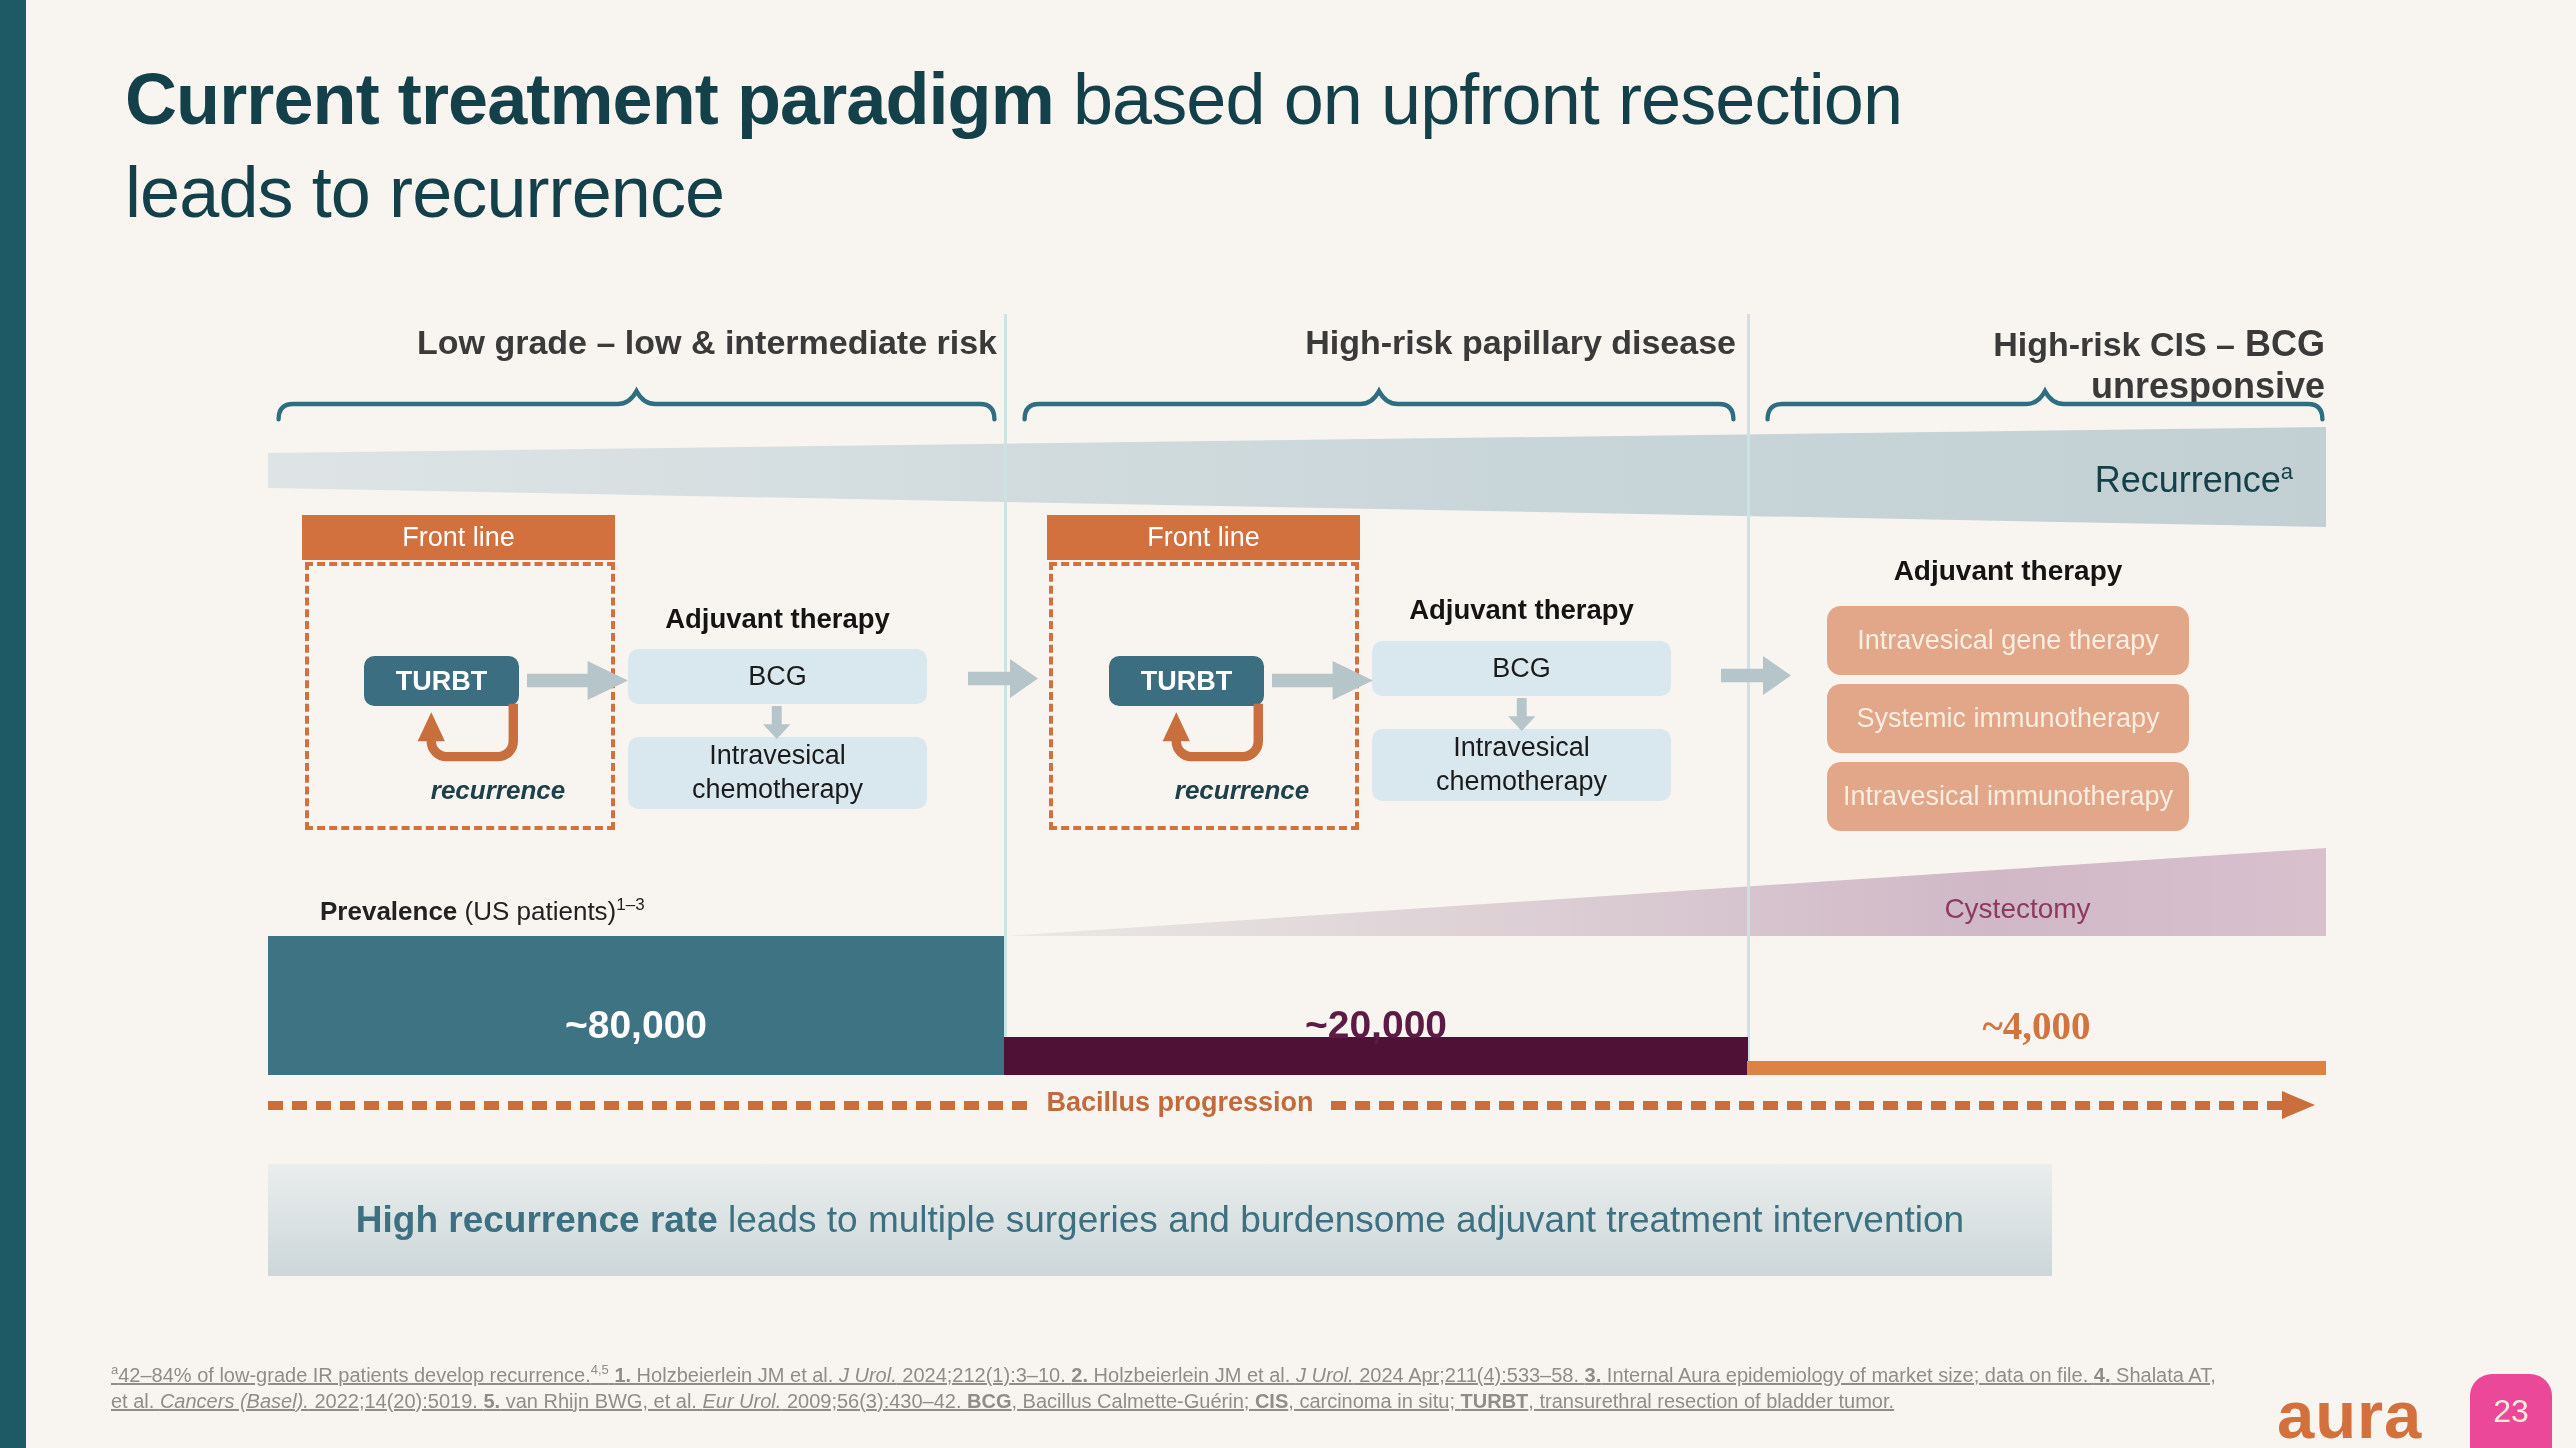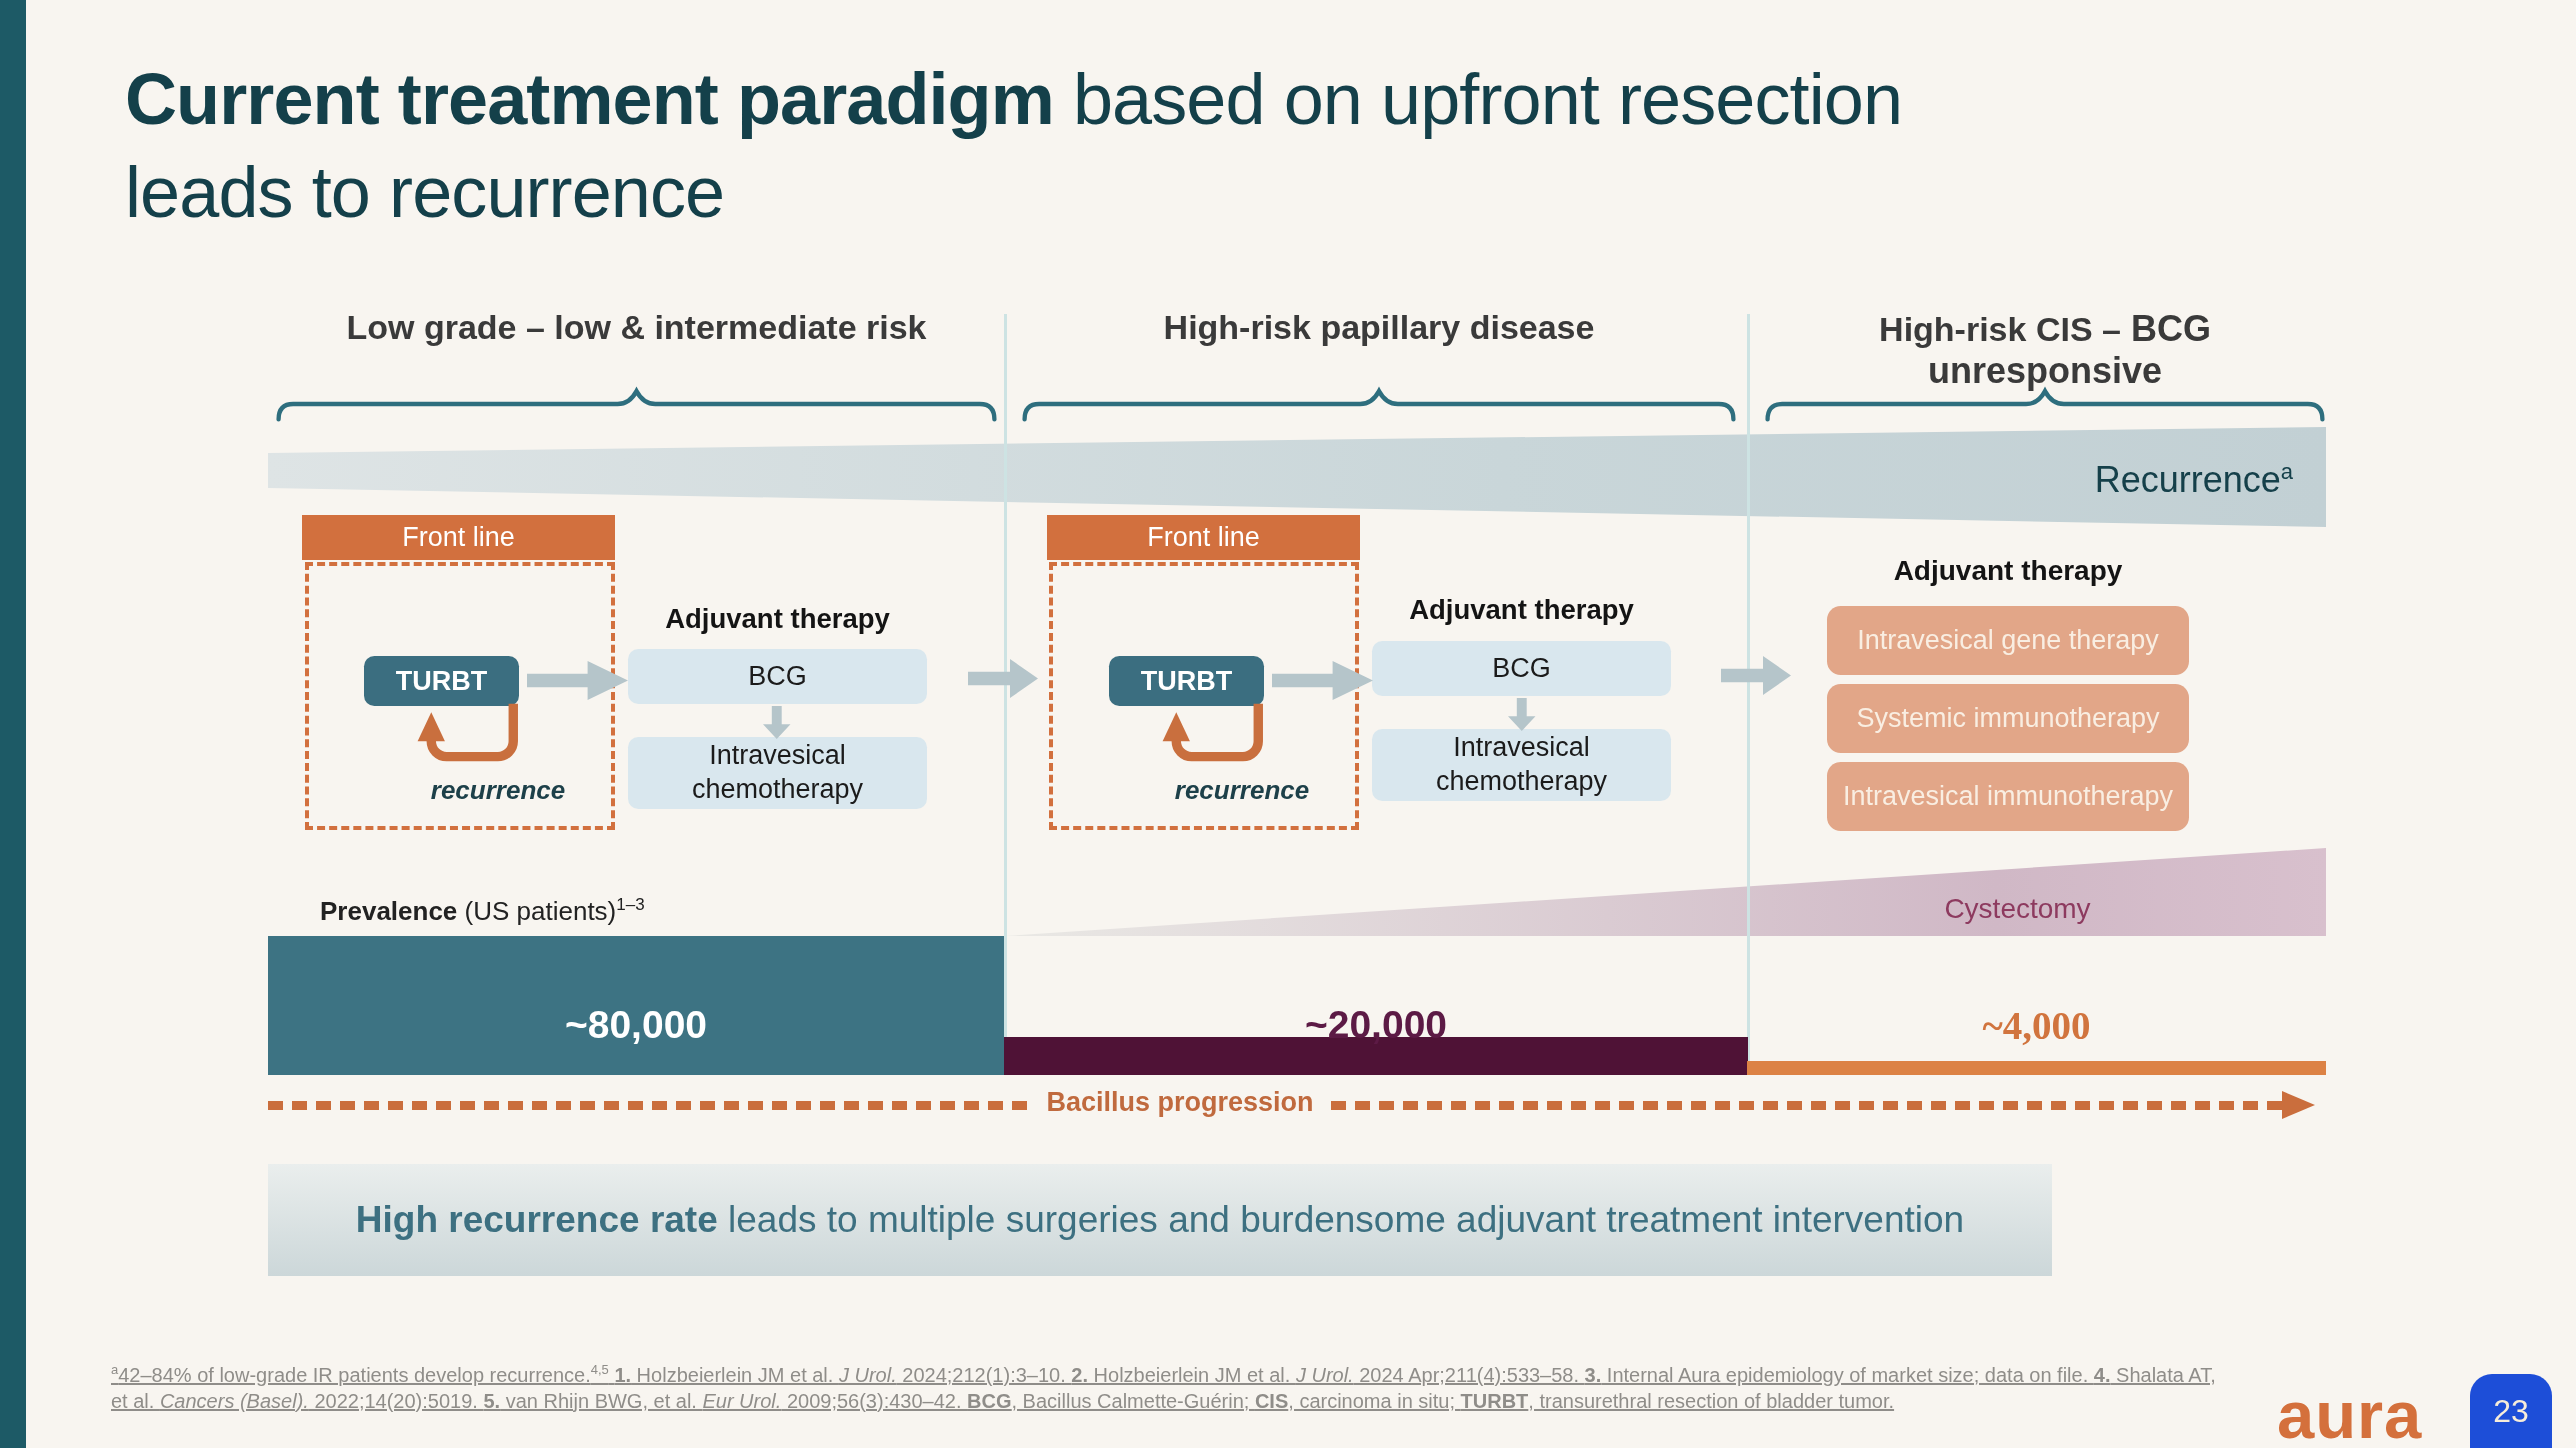--- a/index.html
+++ b/index.html
@@ -7,21 +7,21 @@
   .slide{position:relative;width:2576px;height:1449px;background:#f8f5f0;overflow:hidden;}
   .abs{position:absolute;}
   .edge-bar{left:0;top:0;width:26px;height:1449px;background:#1d5a66;}
   
   .title{left:125px;top:53px;color:#14404a;font-size:72px;line-height:93px;letter-spacing:-0.9px;}
   .title .b{font-weight:700;}
   
   .sep{top:314px;width:2.6px;height:761px;background:#cde3e3;z-index:1;}
   .sep1{left:1004px;} .sep2{left:1747px;}
   
-  .col-header{top:308px;font-size:34px;font-weight:700;color:#3a3a3a;text-align:center;z-index:2;}
+  .col-header{top:323px;font-size:34px;font-weight:700;color:#3a3a3a;text-align:right;z-index:2;}
   .col-header .suffix{font-size:36px;}
   
   .brace{top:385px;z-index:2;}
   .brace path{stroke:#2e6e7e;stroke-width:5;fill:none;stroke-linecap:round;}
   
   .rec-wedge{left:268px;top:427px;width:2058px;height:100px;z-index:0;
     clip-path:polygon(0 26%,100% 0,100% 100%,0 61%);
     background:linear-gradient(90deg,#dee4e5 0%,#c9d6d9 60%,#c2d0d4 100%);}
   
   .frontline{width:313px;height:45px;background:#d2703e;color:#ffffff;font-size:27px;
@@ -65,21 +65,21 @@
   
   .banner{left:268px;top:1164px;width:1784px;height:112px;
     background:linear-gradient(180deg,#eaeeed,#ccd7d9);
     display:flex;align-items:center;justify-content:center;font-size:37px;color:#3d7081;z-index:2;}
   .banner .b{font-weight:700;}
   
   .footnote{left:111px;top:1357px;width:2198px;font-size:20px;line-height:26px;color:#8f8d89;z-index:2;text-decoration:underline;}
   .footnote sup{font-size:13px;}
   
   .logo{left:2277px;top:1376px;font-size:67px;font-weight:800;color:#d4703c;letter-spacing:0.9px;z-index:2;}
-  .pagebox{left:2470px;top:1374px;width:82px;height:75px;background:#1d4ed8;border-radius:22px 22px 0 0;
+  .pagebox{left:2470px;top:1374px;width:82px;height:75px;background:#ec4899;border-radius:22px 22px 0 0;
     display:flex;align-items:center;justify-content:center;color:#f7edda;font-size:32px;z-index:2;}
 </style>
 </head>
 <body>
 
 <div class="slide">
   <div class="abs edge-bar"></div>
 
   <div class="abs title">
     <div><span class="b">Current treatment paradigm</span><span> based on upfront resection</span></div>

